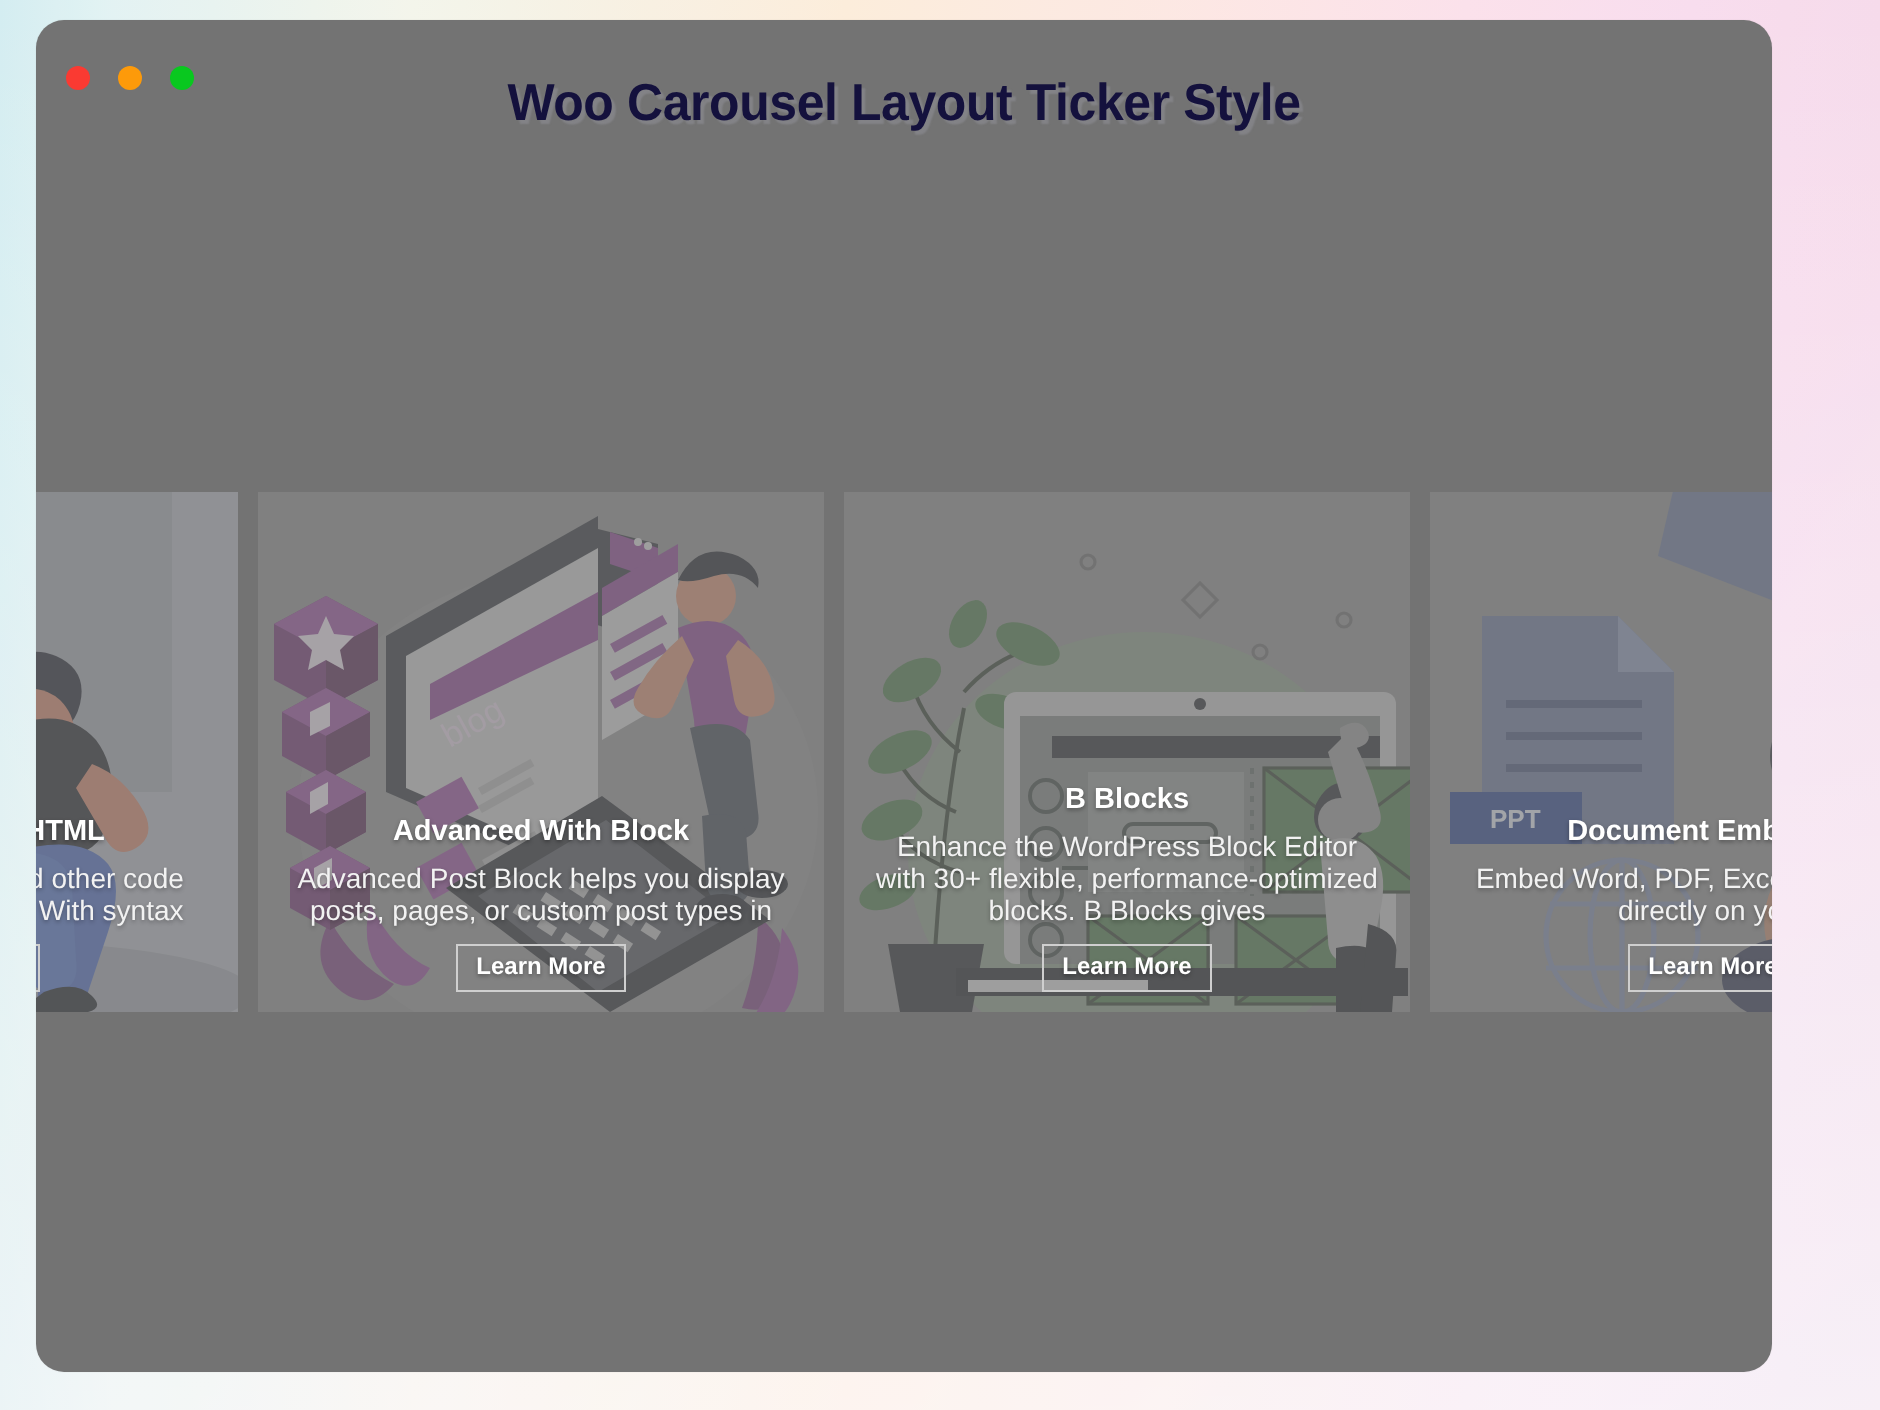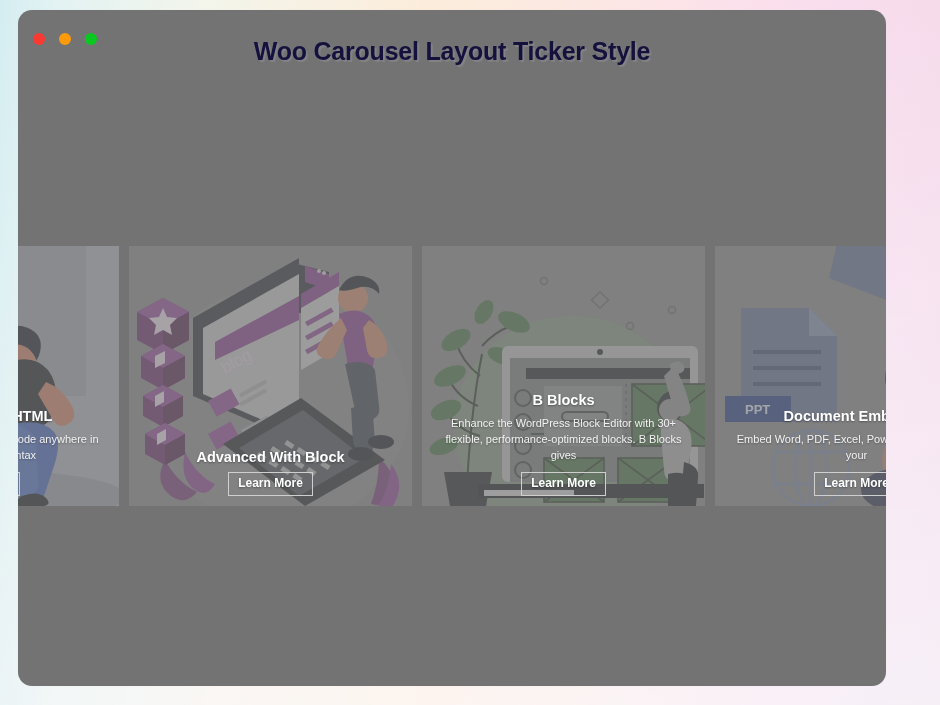--- a/index.html
+++ b/index.html
@@ -143,21 +143,21 @@
 
   .card-title {
     font-size: 14.5px;
     font-weight: bold;
     margin-bottom: 7px;
     text-shadow: 0 1px 2px rgba(0,0,0,0.35);
     white-space: nowrap;
   }
 
   .card-desc {
-    font-size: 11px;
+    font-size: 14px;
     line-height: 16px;
     color: #f2f2f2;
     text-shadow: 0 1px 2px rgba(0,0,0,0.3);
     margin-bottom: 9px;
   }
 
   .learn-more {
     display: inline-block;
     border: 1px solid #cfcfcf;
     color: #ffffff;
@@ -334,20 +334,21 @@
             <path d="M240 74 q16 10 18 26 q2 10 -8 12 q-10 2 -12 -8 l-4 -22 Z" fill="#d98e6f"></path>
             <path d="M216 118 q22 -6 30 6 l4 36 q2 12 -10 14 q-12 2 -14 -10 l-10 -46 Z" fill="#3d4450"></path>
             <path d="M222 162 q18 -4 22 8 l2 26 q0 10 -10 10 q-10 0 -12 -10 Z" fill="#3d4450"></path>
             <ellipse cx="232" cy="208" rx="13" ry="7" fill="#1b1f26"></ellipse>
             <ellipse cx="252" cy="196" rx="13" ry="7" fill="#1b1f26"></ellipse>
           </svg>
         </div>
         <div class="card-overlay"></div>
         <div class="card-body">
           <div class="card-title">Advanced With Block</div>
+          <div class="card-desc">Advanced Post Block helps you display posts, pages, or custom post types in</div>
           <span class="learn-more">Learn More</span>
         </div>
       </div>
 
       <div class="card">
         <div class="card-art">
           <svg class="art-svg" viewBox="0 0 283 260" preserveAspectRatio="xMidYMid slice">
             <rect width="283" height="260" fill="#8e8e8e"></rect>
             <ellipse cx="150" cy="180" rx="118" ry="110" fill="#8a9c86"></ellipse>
 

